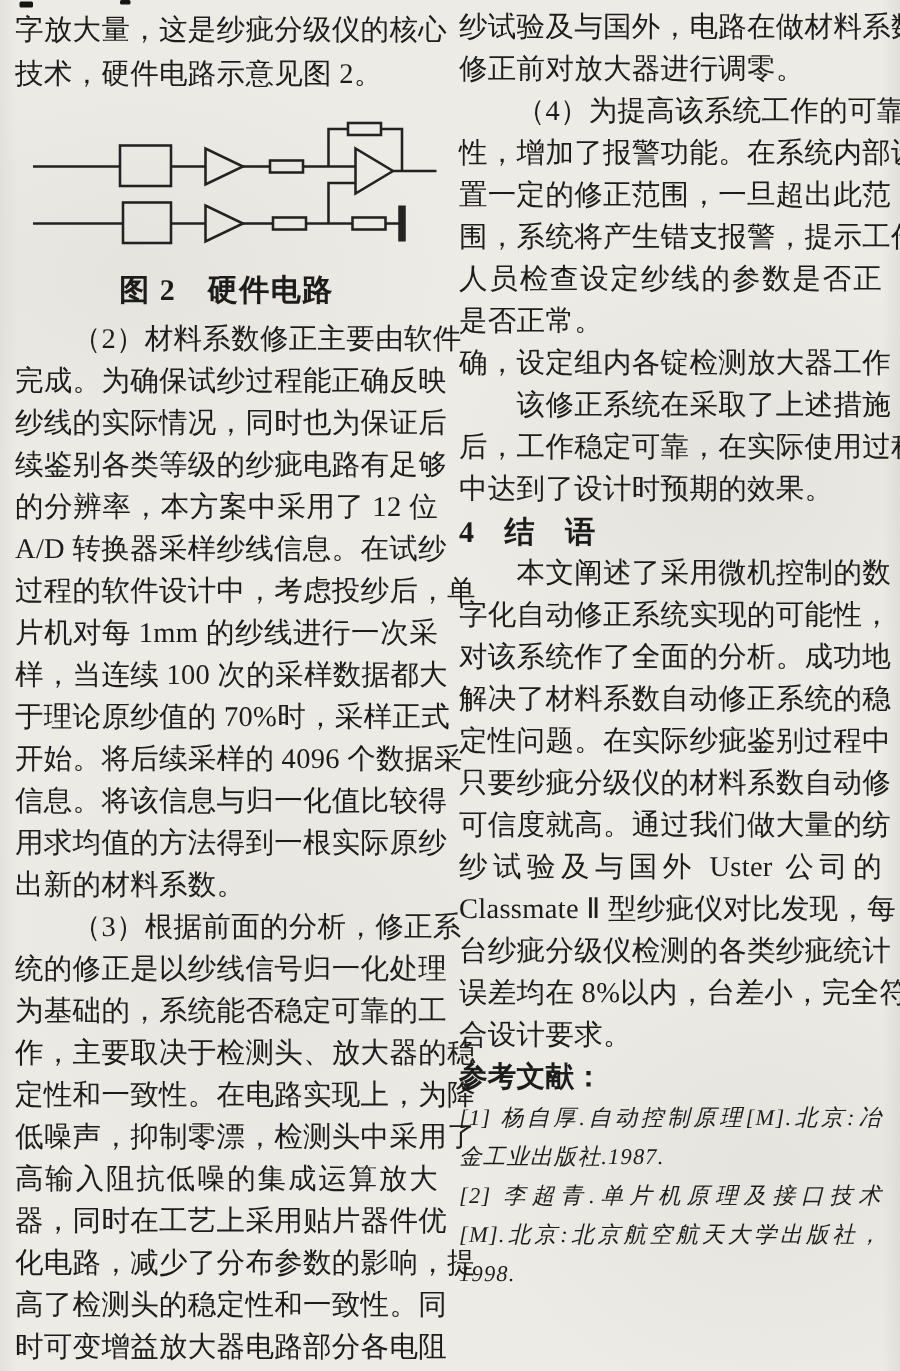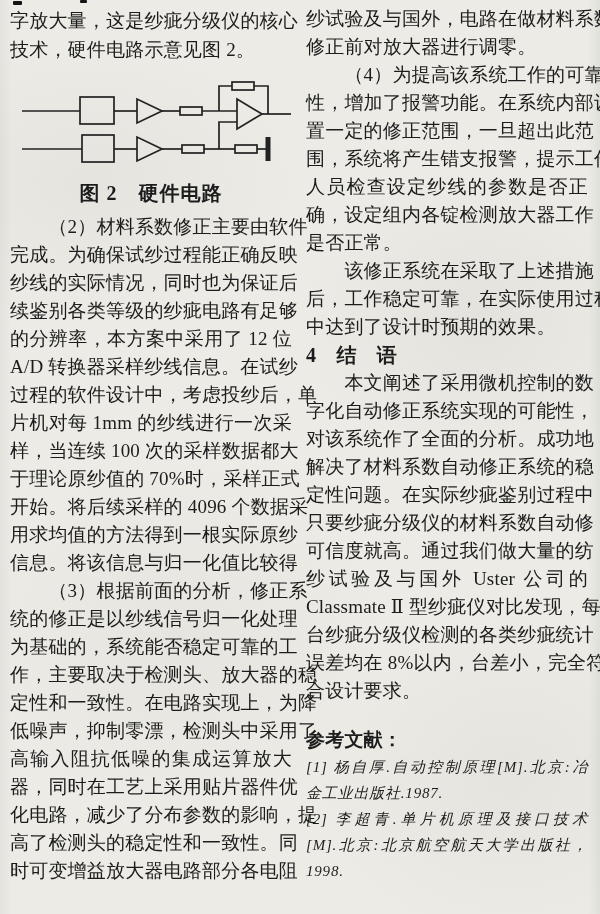--- a/index.html
+++ b/index.html
@@ -27,33 +27,34 @@
 
   .block { position: absolute; left: 0; width: 100%; }
 
   .tline {
     font-size: 19px;
     line-height: 28px;
     text-align: justify;
     text-align-last: justify;
     white-space: nowrap;
     letter-spacing: 0.2px;
+    font-family: Liberation Serif, serif;
   }
   .tline.end { text-align-last: left; }
   .tline.h {
     font-weight: bold;
     font-size: 20px;
     text-align-last: left;
   }
   .tline.refhead {
     font-weight: bold;
     font-size: 19px;
     text-align-last: left;
   }
-  .tline.gap { margin-top: 21px; }
+  .tline.gap { }
   .tline.ref {
     font-style: italic;
     font-size: 15px;
     line-height: 26px;
     letter-spacing: 0.8px;
   }
   .intro .tline { line-height: 29px; }
 
   .figure-caption {
     font-weight: bold;
@@ -130,22 +131,23 @@
         <div class="tline">完成。为确保试纱过程能正确反映</div>
         <div class="tline">纱线的实际情况，同时也为保证后</div>
         <div class="tline">续鉴别各类等级的纱疵电路有足够</div>
         <div class="tline">的分辨率，本方案中采用了 12 位</div>
         <div class="tline">A/D 转换器采样纱线信息。在试纱</div>
         <div class="tline">过程的软件设计中，考虑投纱后，单</div>
         <div class="tline">片机对每 1mm 的纱线进行一次采</div>
         <div class="tline">样，当连续 100 次的采样数据都大</div>
         <div class="tline">于理论原纱值的 70%时，采样正式</div>
         <div class="tline">开始。将后续采样的 4096 个数据采</div>
+        <div class="tline">信息。将该信息与归一化值比较得</div>
         <div class="tline">用求均值的方法得到一根实际原纱</div>
-        <div class="tline">信息。将该信息与归一化值比较得</div>
+        <div class="tline end">出新的材料系数。</div>
         <div class="tline">　　（3）根据前面的分析，修正系</div>
         <div class="tline">统的修正是以纱线信号归一化处理</div>
         <div class="tline">为基础的，系统能否稳定可靠的工</div>
         <div class="tline">作，主要取决于检测头、放大器的稳</div>
         <div class="tline">定性和一致性。在电路实现上，为降</div>
         <div class="tline">低噪声，抑制零漂，检测头中采用了</div>
         <div class="tline">高输入阻抗低噪的集成运算放大</div>
         <div class="tline">器，同时在工艺上采用贴片器件优</div>
         <div class="tline">化电路，减少了分布参数的影响，提</div>
         <div class="tline">高了检测头的稳定性和一致性。同</div>
@@ -155,22 +157,22 @@
 
   <div class="col col-right">
     <div class="block" style="top:5px;">
         <div class="tline">纱试验及与国外，电路在做材料系数</div>
         <div class="tline end">修正前对放大器进行调零。</div>
         <div class="tline">　　（4）为提高该系统工作的可靠</div>
         <div class="tline">性，增加了报警功能。在系统内部设</div>
         <div class="tline">置一定的修正范围，一旦超出此范</div>
         <div class="tline">围，系统将产生错支报警，提示工作</div>
         <div class="tline">人员检查设定纱线的参数是否正</div>
+        <div class="tline end">是否正常。</div>
         <div class="tline">确，设定组内各锭检测放大器工作</div>
-        <div class="tline end">是否正常。</div>
         <div class="tline">　　该修正系统在采取了上述措施</div>
         <div class="tline">后，工作稳定可靠，在实际使用过程</div>
         <div class="tline end">中达到了设计时预期的效果。</div>
         <div class="tline h end">4　结　语</div>
         <div class="tline">　　本文阐述了采用微机控制的数</div>
         <div class="tline">字化自动修正系统实现的可能性，</div>
         <div class="tline">对该系统作了全面的分析。成功地</div>
         <div class="tline">解决了材料系数自动修正系统的稳</div>
         <div class="tline">定性问题。在实际纱疵鉴别过程中，</div>
         <div class="tline">只要纱疵分级仪的材料系数自动修</div>

